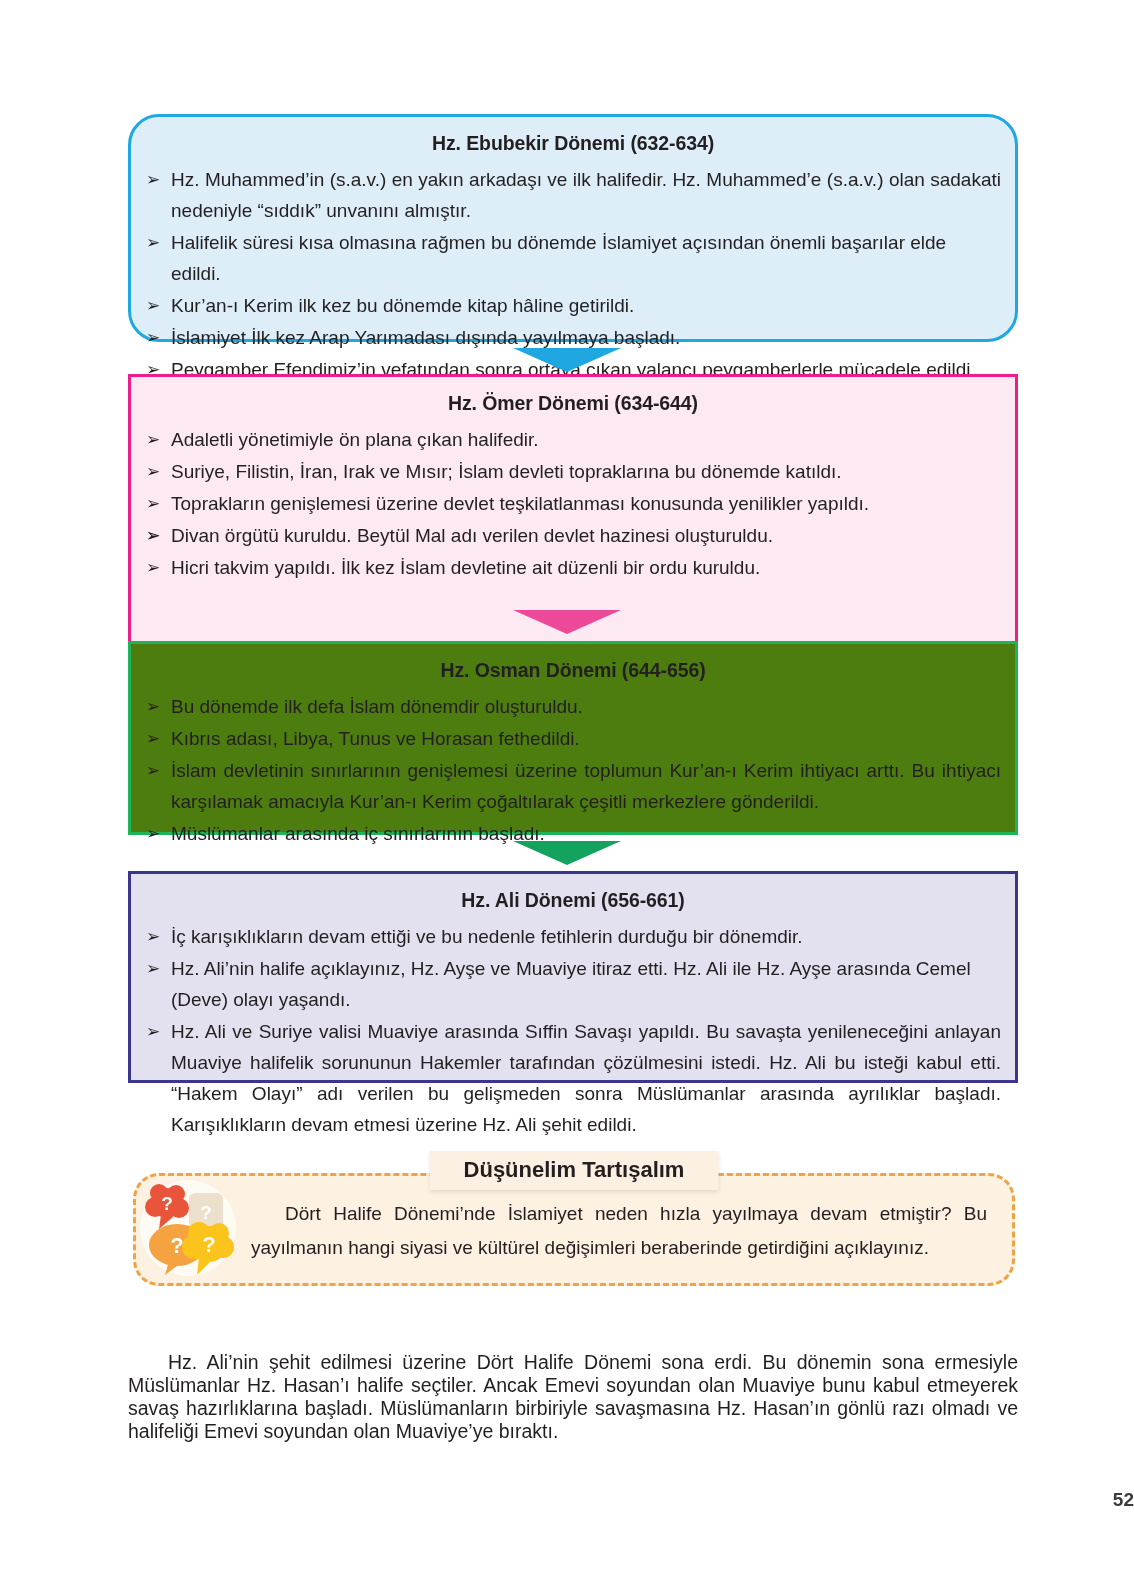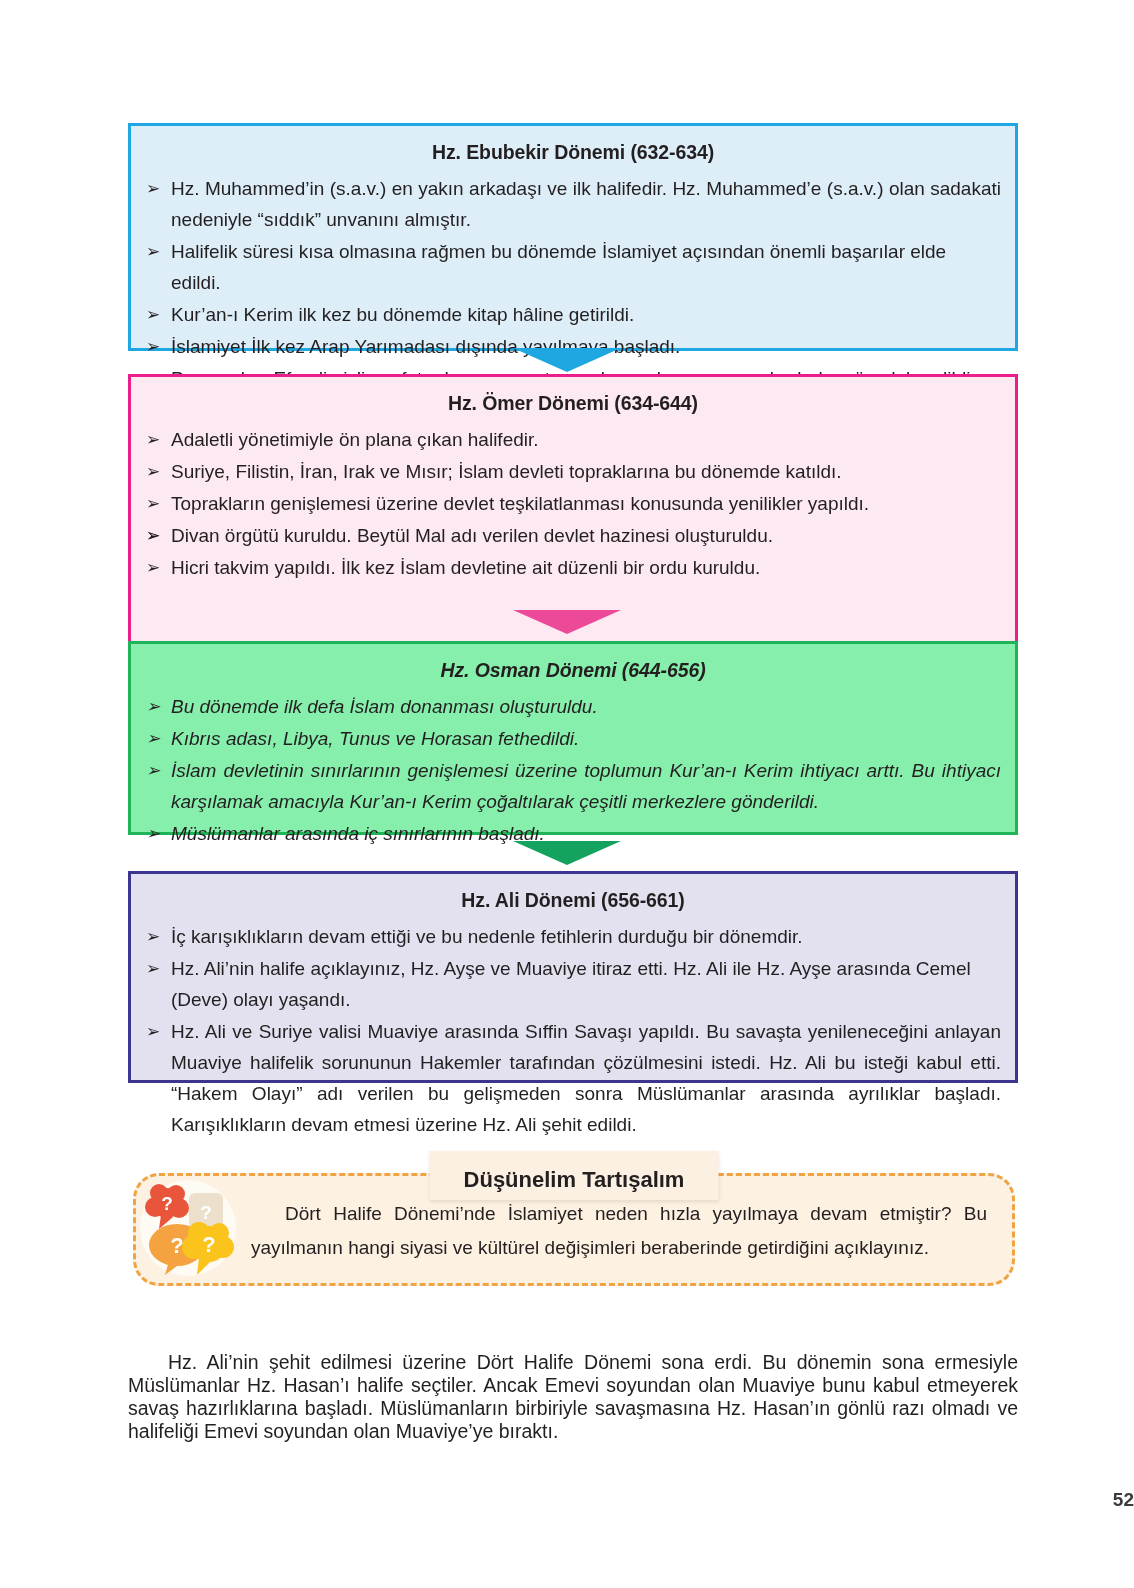--- a/index.html
+++ b/index.html
@@ -60,21 +60,21 @@
     top: 0;
     font-size: 17px;
     line-height: 31px;
     color: #231f20;
   }
   li.justify > .li-text { text-align: justify; display:block; }
 
   
   .box-blue   { background: #ddeef9; border-color: #1ea7e1; }
   .box-pink   { background: #fce9f2; border-color: #ec1e8c; }
-  .box-green  { background: #86efac; border-color: #1fb457; font-style: italic; }
+  .box-green  { background: #4d7c0f; border-color: #1fb457; }
   .box-purple { background: #e3e1f0; border-color: #3b3590; }
 
   
   .arrow {
     position: absolute;
     left: 50%;
     transform: translateX(-50%);
     width: 108px;
     height: 30px;
   }
@@ -97,21 +97,21 @@
     background: #fdf1e2;
     border: 3px dashed #f0a343;
     border-radius: 26px;
   }
   .discuss-title {
     position: absolute;
     left: 50%;
     top: -22px;
     transform: translateX(-50%);
     background: #fbf0e2;
-    padding: 16px 34px 7px 34px;
+    padding: 6px 34px 7px 34px;
     font-size: 22px;
     font-weight: bold;
     color: #231f20;
     white-space: nowrap;
     box-shadow: 0 2px 4px rgba(0,0,0,0.10);
   }
   .discuss-text {
     position: absolute;
     left: 118px;
     top: 24px;
@@ -154,21 +154,21 @@
     font-size: 19px;
     font-weight: bold;
     color: #3b3b3b;
   }
 </style>
 </head>
 <body>
 
 <div class="page">
 
-  <div class="period-box box-blue" style="top:123px;height:228px;">
+  <div class="period-box box-blue" style="top:114px;height:228px;border-radius:31px;">
     <div class="period-title">Hz. Ebubekir Dönemi (632-634)</div>
     <ul class="period-list">
       <li class="justify">
         <span class="bullet">➢</span>
         <span class="li-text">Hz. Muhammed’in (s.a.v.) en yakın arkadaşı ve ilk halifedir. Hz. Muhammed’e (s.a.v.) olan sadakati nedeniyle “sıddık” unvanını almıştır.</span>
       </li>
       <li>
         <span class="bullet">➢</span>
         <span class="li-text">Halifelik süresi kısa olmasına rağmen bu dönemde İslamiyet açısından önemli başarılar elde edildi.</span>
       </li>
@@ -226,21 +226,21 @@
     <svg viewBox="0 0 108 30" xmlns="http://www.w3.org/2000/svg">
       <polygon points="0,6 108,6 54,30" fill="#ec4a99"></polygon>
     </svg>
   </div>
 
   <div class="period-box box-green" style="top:641px;height:194px;">
     <div class="period-title">Hz. Osman Dönemi (644-656)</div>
     <ul class="period-list">
       <li>
         <span class="bullet">➢</span>
-        <span class="li-text">Bu dönemde ilk defa İslam donanması oluşturuldu.</span>
+        <span class="li-text">Bu dönemde ilk defa İslam dönemdir oluşturuldu.</span>
       </li>
       <li>
         <span class="bullet">➢</span>
         <span class="li-text">Kıbrıs adası, Libya, Tunus ve Horasan fethedildi.</span>
       </li>
       <li class="justify">
         <span class="bullet">➢</span>
         <span class="li-text">İslam devletinin sınırlarının genişlemesi üzerine toplumun Kur’an-ı Kerim ihtiyacı arttı. Bu ihtiyacı karşılamak amacıyla Kur’an-ı Kerim çoğaltılarak çeşitli merkezlere gönderildi.</span>
       </li>
       <li>

